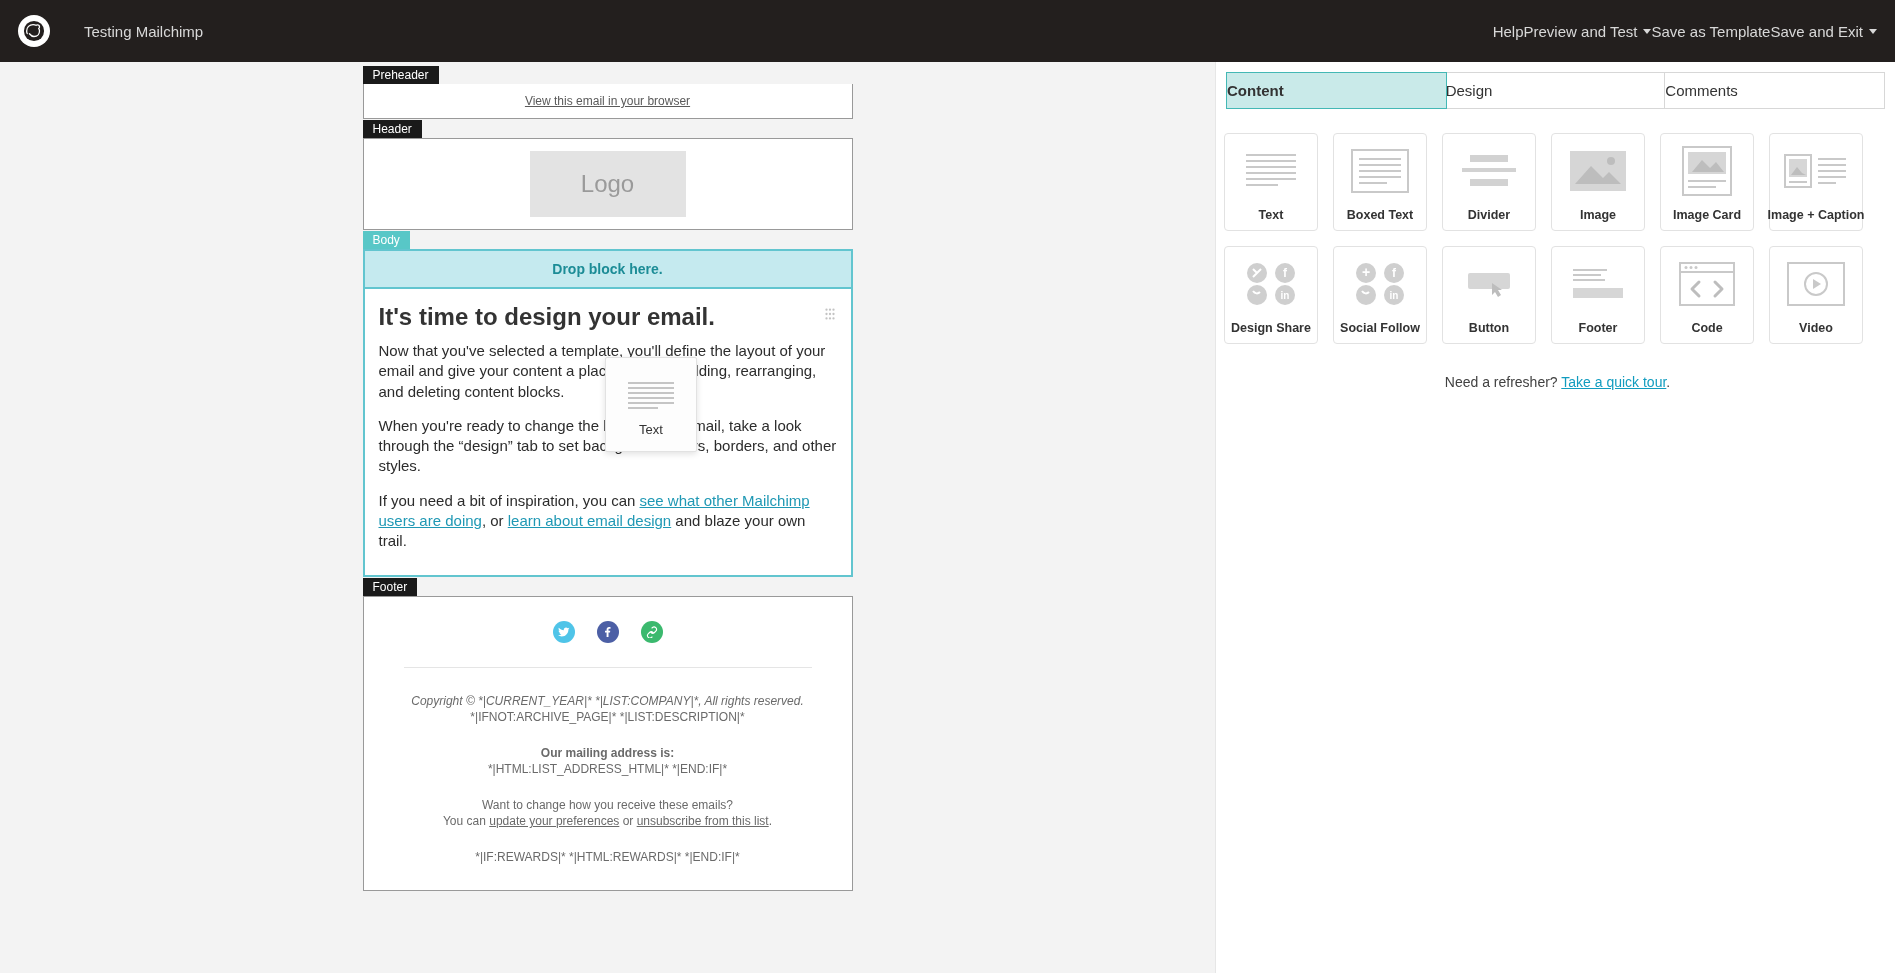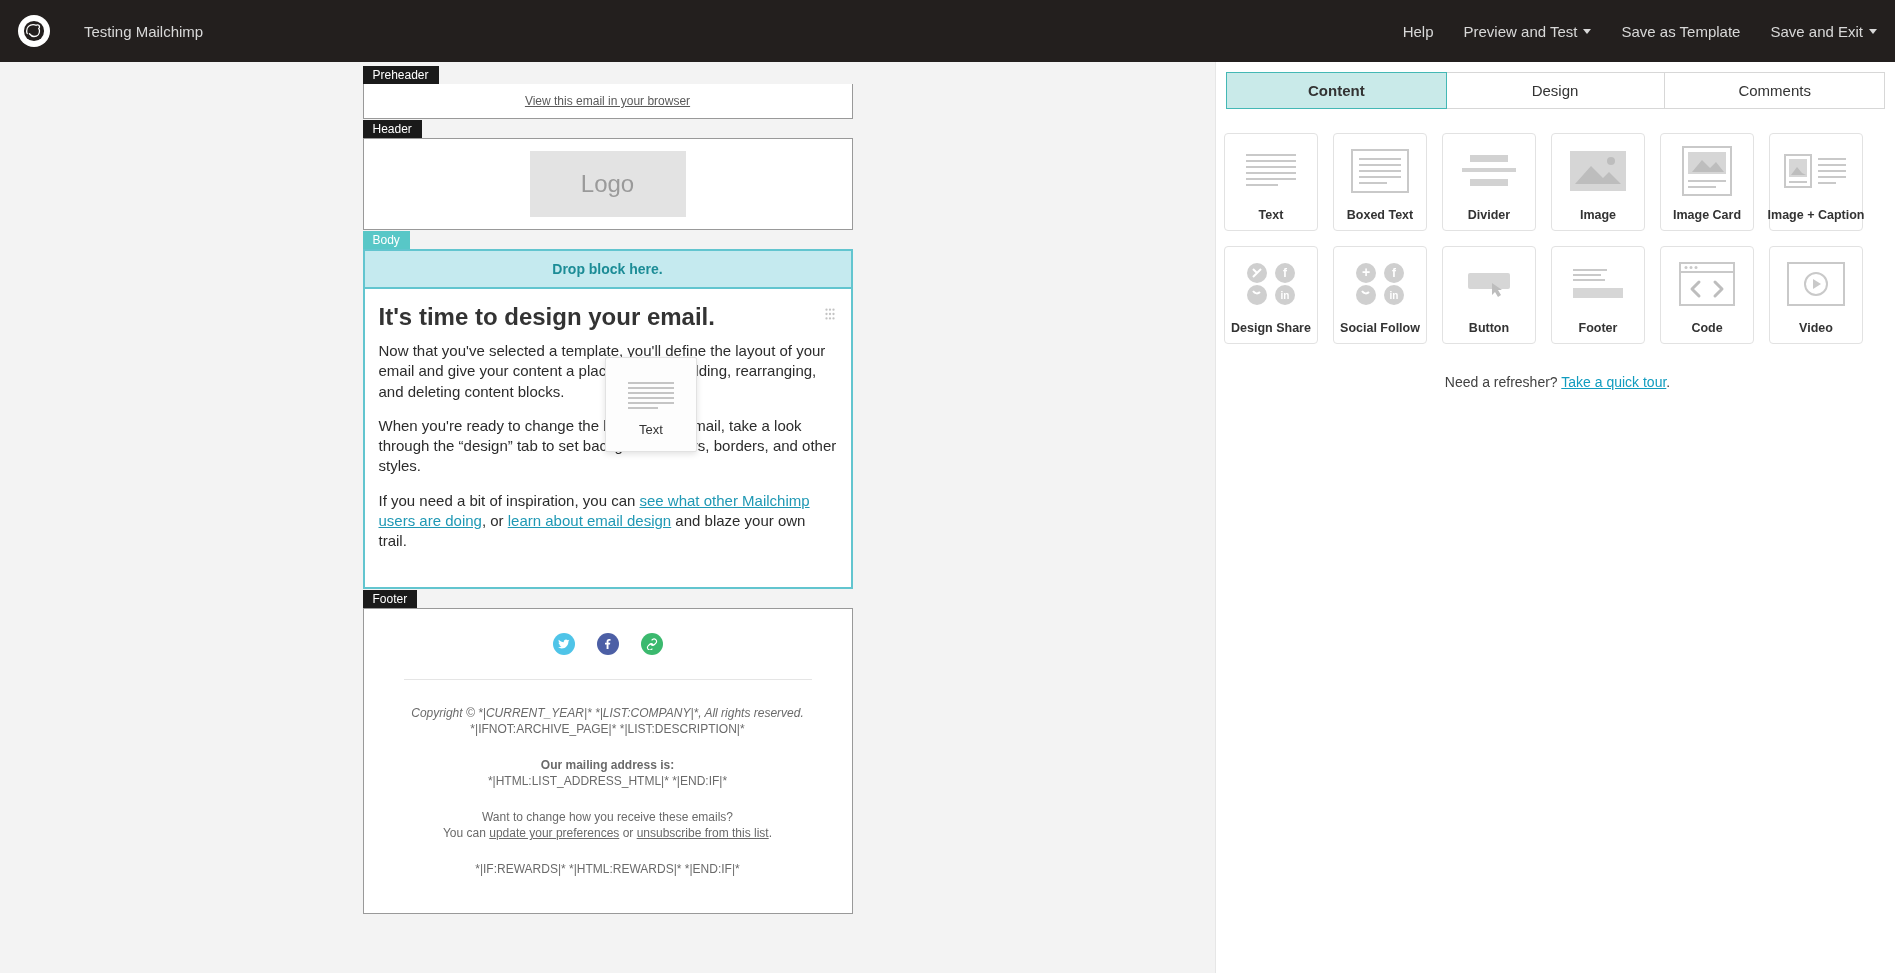--- a/index.html
+++ b/index.html
@@ -3,68 +3,68 @@
 <meta charset="utf-8">
 <style>
 * { box-sizing: border-box; margin: 0; padding: 0; }
 body { font-family: -apple-system, BlinkMacSystemFont, "Helvetica Neue", Arial, sans-serif; background: #f8f8f8; color: #333; overflow: hidden; }
 
 
 .topbar { height: 62px; background: #231f1e; display: flex; align-items: center; padding: 0 18px; color: #d8d8d8; position: relative; }
 .topbar .logo { width: 32px; height: 32px; background:#fff; border-radius:50%; display:flex; align-items:center; justify-content:center; margin-right: 34px; }
 .topbar .logo svg { width: 22px; height: 22px; }
 .topbar .title { color:#d8d8d8; font-size:15px; }
-.topbar .right { margin-left:auto; display:flex; gap:30px; align-items:center; font-size:15px; }
+.topbar .right { margin-left:auto; display:flex; align-items:center; font-size:15px; }
 .topbar .right .item { display:flex; align-items:center; gap:6px; cursor:pointer; }
 .caret { width:0;height:0;border-left:4px solid transparent;border-right:4px solid transparent;border-top:5px solid #d8d8d8; display:inline-block;}
 
 .main { display:flex; height: calc(973px - 62px); }
 .canvas { flex:1; overflow:auto; background:#f3f3f3; position:relative; }
 .sidepanel { width: 680px; background:#fff; border-left:1px solid #e6e6e6; display:flex; flex-direction:column; padding:10px 0 0 0; }
 
 
 .canvas-inner { width: 490px; margin: 11px auto; position:relative; top:-8px; }
 .section-tag { background:#1a1a1a; color:#fff; font-size:12px; padding:2px 10px; display:inline-block; }
 .section-tag.body { background:#58c7c7; color:#fff; }
 .blockframe { background:#fff; border:1px solid #999; }
 .preheader-box { height:35px; display:flex; align-items:center; justify-content:center; font-size:12px; border-top:none;}
 .preheader-box a { color:#5a5a5a; }
 .header-box { height:92px; display:flex; align-items:center; justify-content:center; }
 .logo-ph { width:156px; height:66px; background:#e3e3e3; display:flex; align-items:center; justify-content:center; color:#9a9a9a; font-size:24px; font-weight:400; }
 
 .bodyframe { border:2px solid #62c5cf; background:#fff; }
 .dropzone { background:#c5eaef; color:#1c8c96; font-weight:700; text-align:center; padding:10px 0; font-size:14px; border-bottom:2px solid #62c5cf;}
-.body-content { padding:14px 14px 22px 14px; position:relative; }
+.body-content { padding:14px 14px 10px 14px; position:relative; }
 .body-content h1 { font-size:24px; font-weight:700; margin-bottom:10px; }
 .body-content p { font-size:15px; line-height:1.35; margin-bottom:14px; color:#2c2c2c; }
 .body-content a { color:#1f98b4; text-decoration:underline; }
 .hover-handle { position:absolute; top:18px; right:14px; width:14px; height:14px; opacity:0.5;}
 .hover-handle svg{width:14px;height:14px;}
 
 .drag-ghost { position:absolute; left:605px; top:295px; width:92px; height:95px; border:1px solid #e2e2e2; background:#fdfdfd; box-shadow:0 2px 6px rgba(0,0,0,.12); display:flex; flex-direction:column; align-items:center; justify-content:center; border-radius:2px; }
 .drag-ghost .lines{margin:6px 0 10px 0;}
 .drag-ghost .lines div{height:2px;background:#c5c5c5;width:46px;margin:3px 0;}
 .drag-ghost .lbl{font-size:13px;color:#333;}
 
-.footerframe { border:1px solid #999; background:#fff; padding: 24px 10px 35px 10px; text-align:center; font-size:12px; color:#6a6a6a;}
+.footerframe { border:1px solid #999; background:#fff; padding: 24px 10px 24px 10px; text-align:center; font-size:12px; color:#6a6a6a;}
 .footer-social { display:flex;justify-content:center;gap:22px;margin-bottom:24px;}
 .sicn{width:22px;height:22px;border-radius:50%;display:flex;align-items:center;justify-content:center;}
 .sicn.tw{background:#4fc4e8;}
 .sicn.fb{background:#4c5fa5;}
 .sicn.ln{background:#3bb96e;}
 .sicn svg{width:12px;height:12px;fill:#fff;}
 .footerframe hr{border:none;border-top:1px solid #e5e5e5;margin:0 30px 26px 30px;}
 .footerframe .ft-p { margin-bottom:2px; font-style:italic;}
 .footerframe .ft-p2 { margin-bottom:2px; }
 .footerframe .ft-spacer{height:20px;}
 .footerframe a{color:#6a6a6a;text-decoration:underline;}
 
 
 .tabs { display:flex; margin:0 10px; border:1px solid #d7d7d7; }
-.tabs .tab { flex:1; text-align:center; font-size:15px; padding:9px 0; cursor:pointer; border-right:1px solid #d7d7d7;}
+.tabs .tab { flex:1; text-align:left; font-size:15px; padding:9px 0; cursor:pointer; border-right:1px solid #d7d7d7;}
 .tabs .tab:last-child{border-right:none;}
 .tabs .tab.active { background:#c9eae9; font-weight:600; border:1px solid #44b8b5; margin:-1px; position:relative; }
 
 .blocks-wrap { padding:24px 4px 10px 8px; }
 .blocks { display:flex; flex-wrap:wrap; gap:15px; }
 .blk { width: 94px; height:98px; border:1px solid #e2e2e2; border-radius:4px; background:#fff; display:flex; flex-direction:column; align-items:center; justify-content:flex-end; padding-bottom:8px; cursor:grab; font-size:12.5px; font-weight:600; color:#333;}
 .blk .ico { flex:1; display:flex; align-items:center; justify-content:center; }
 .blk svg { display:block; }
 .blk .lbl{white-space:nowrap;}
 

